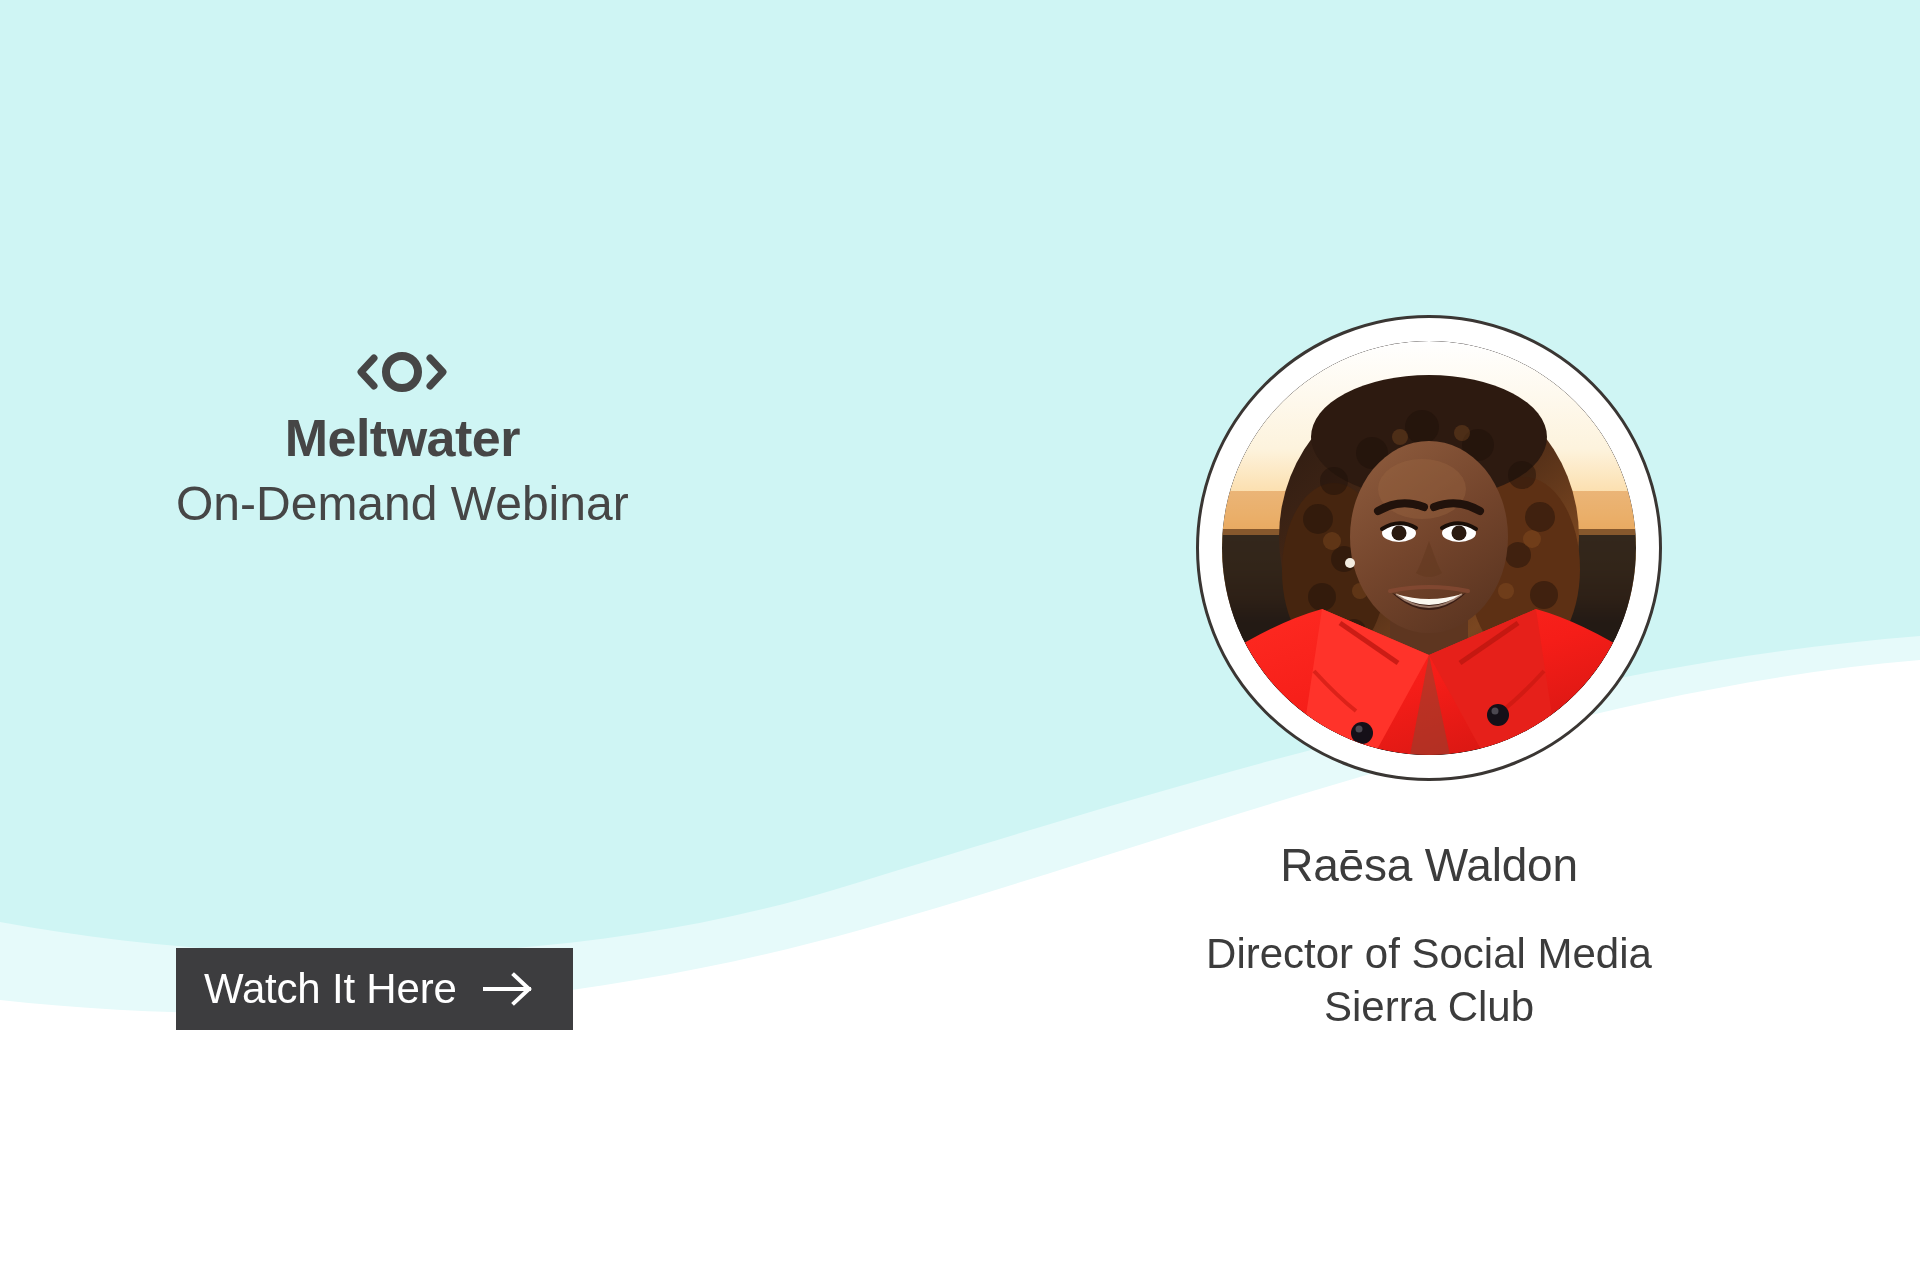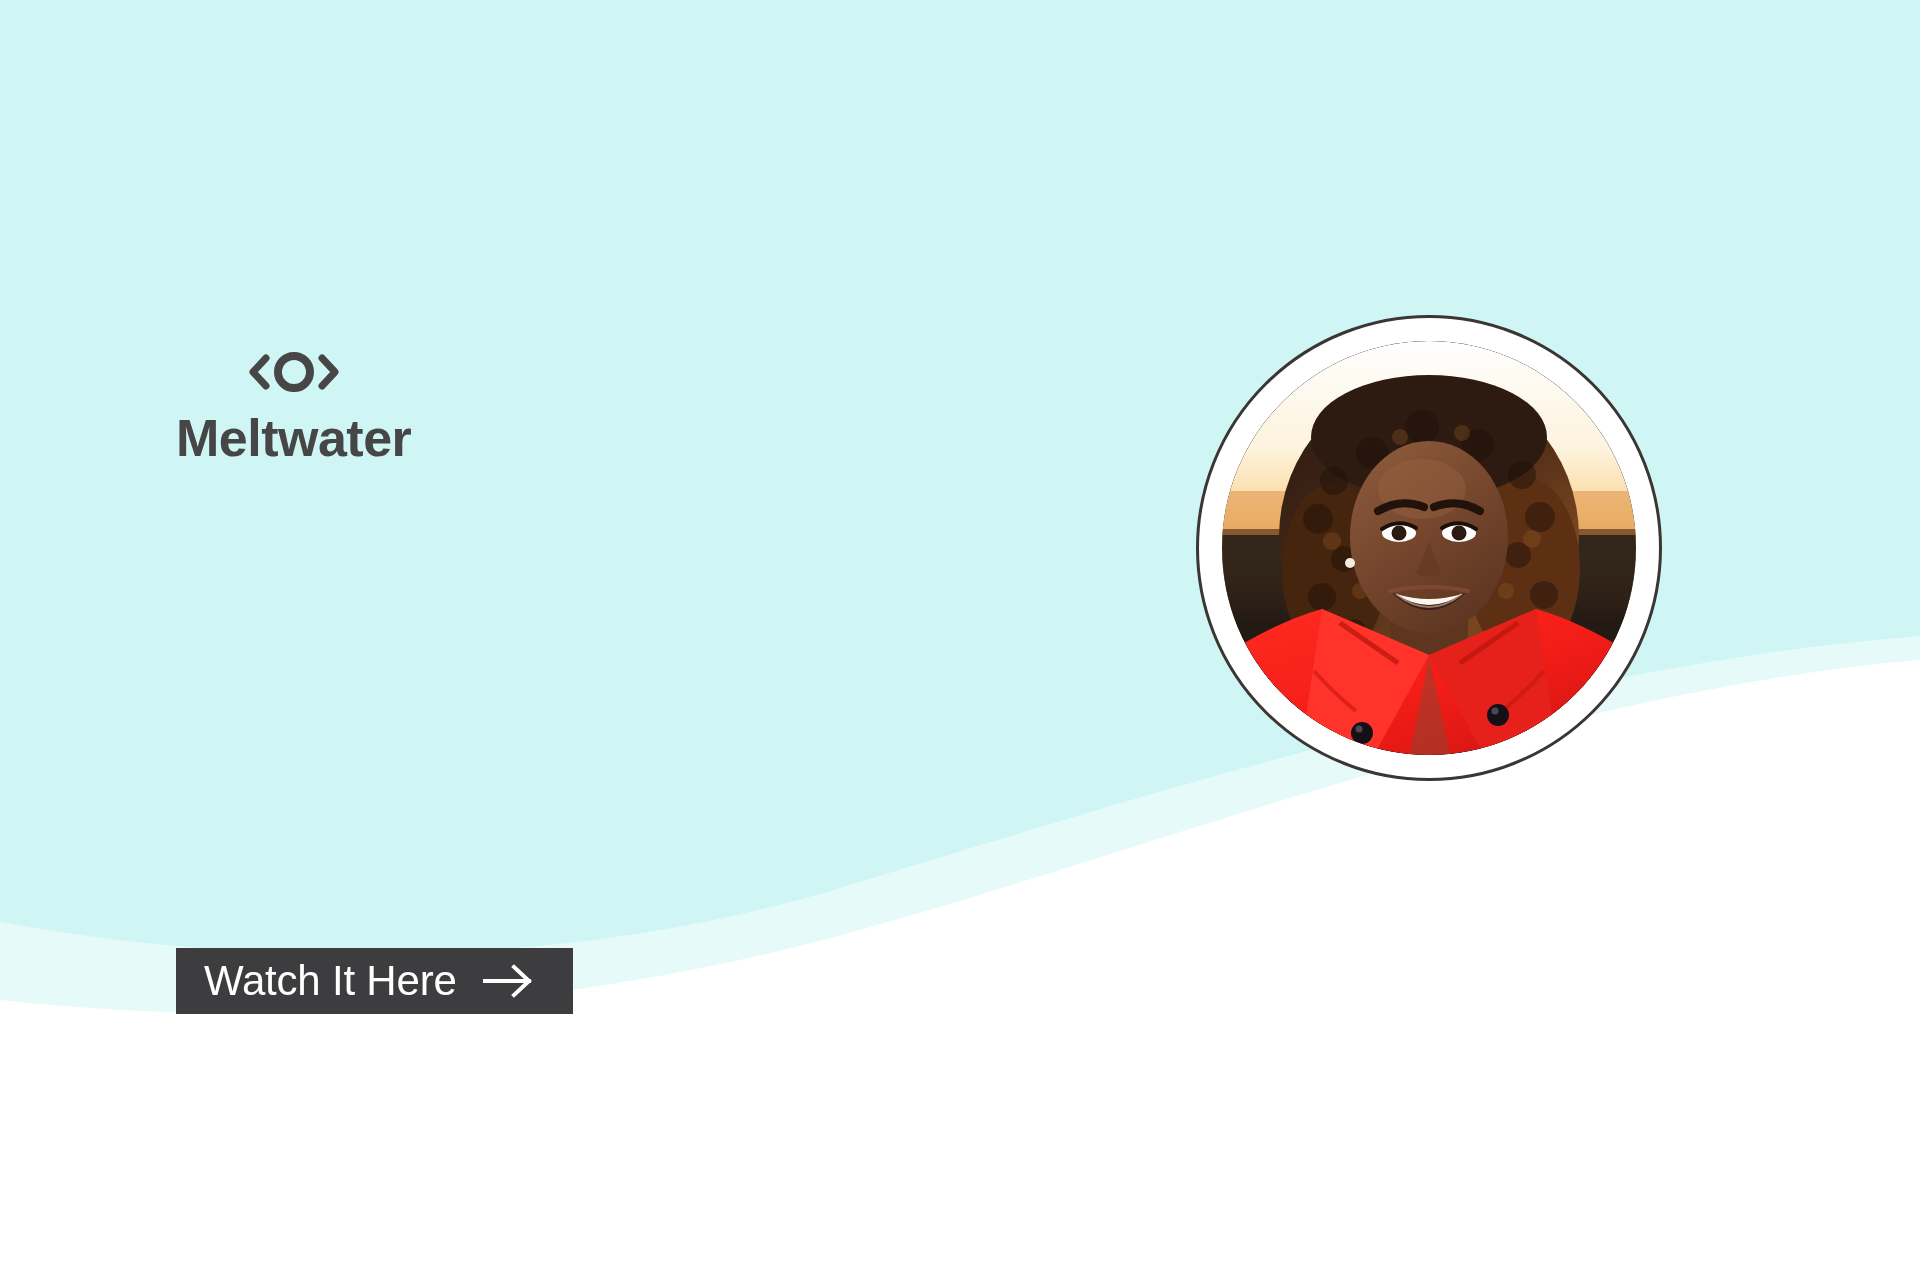--- a/index.html
+++ b/index.html
@@ -58,21 +58,21 @@
     font-size:58px;
     font-weight:400;
     letter-spacing:-0.4px;
     display:block;
   }
   #headline .line.italic { font-style:italic; }
   
   #cta-button {
     position:absolute;
     left:176px; top:948px;
-    width:397px; height:66px;
+    width:397px; height:82px;
     background:#3d3d3f;
     display:flex;
     align-items:center;
     gap:26px;
     padding:0 28px;
     cursor:pointer;
     border:0;
   }
   #cta-button .cta-label {
     color:#ffffff;
@@ -148,20 +148,21 @@
 
   <div id="brand-row">
     <svg id="brand-mark" width="96" height="48" viewBox="0 0 96 48" aria-hidden="true">
       <g fill="none" stroke="#464646" stroke-width="7" stroke-linecap="round" stroke-linejoin="round">
         <polyline points="20,10 7,24 20,38"></polyline>
         <polyline points="76,10 89,24 76,38"></polyline>
       </g>
       <circle cx="48" cy="24" r="16" fill="none" stroke="#464646" stroke-width="8"></circle>
     </svg>
     <span class="brand-name">Meltwater</span>
+    <span class="brand-sub">On-Demand Webinar</span>
   </div>
 
 
   <div id="cta-button">
     <span class="cta-label">Watch It Here</span>
     <svg class="cta-arrow" width="52" height="34" viewBox="0 0 52 34" aria-hidden="true">
       <g fill="none" stroke="#FFFFFF" stroke-width="4" stroke-linecap="square" stroke-linejoin="miter">
         <line x1="2" y1="17" x2="46" y2="17"></line>
         <polyline points="31,3 46,17 31,31"></polyline>
       </g>
@@ -277,14 +278,19 @@
 
           <circle cx="140" cy="392" r="11" fill="#151018"></circle>
           <circle cx="276" cy="374" r="11" fill="#151018"></circle>
           <circle cx="137" cy="388" r="3.5" fill="#5a5660" opacity="0.8"></circle>
           <circle cx="273" cy="370" r="3.5" fill="#5a5660" opacity="0.8"></circle>
         </g>
       </svg>
     </div>
   </div>
 
+  <div id="speaker-block">
+    <div id="speaker-name">Raēsa Waldon</div>
+    <div id="speaker-role">Director of Social Media</div>
+    <div id="speaker-org">Sierra Club</div>
+  </div>
 
 </div>
 
 </body></html>

